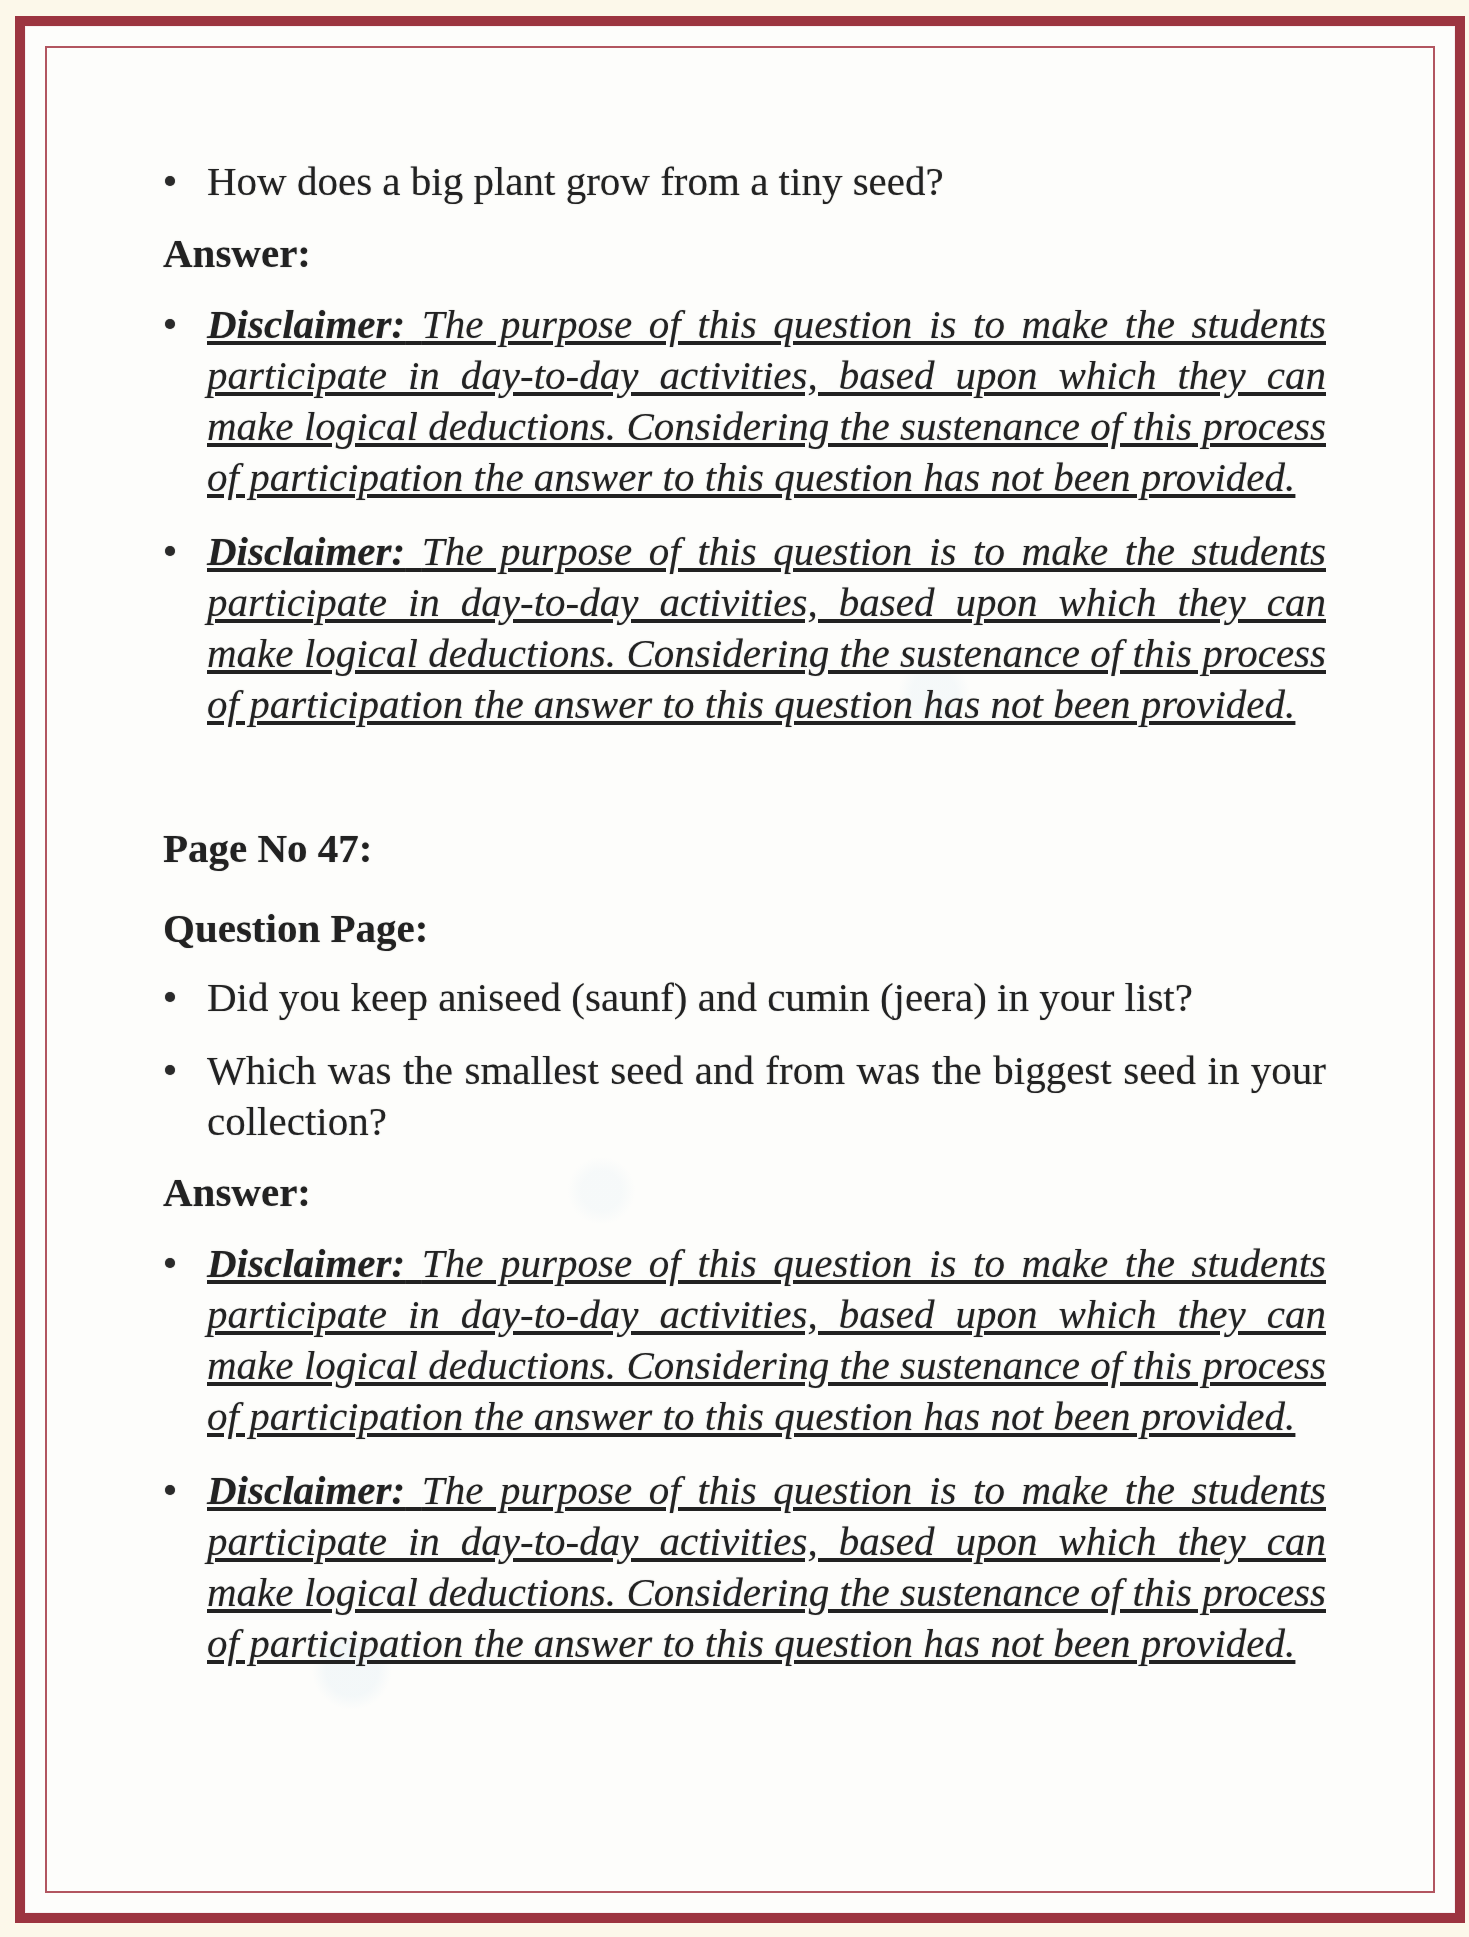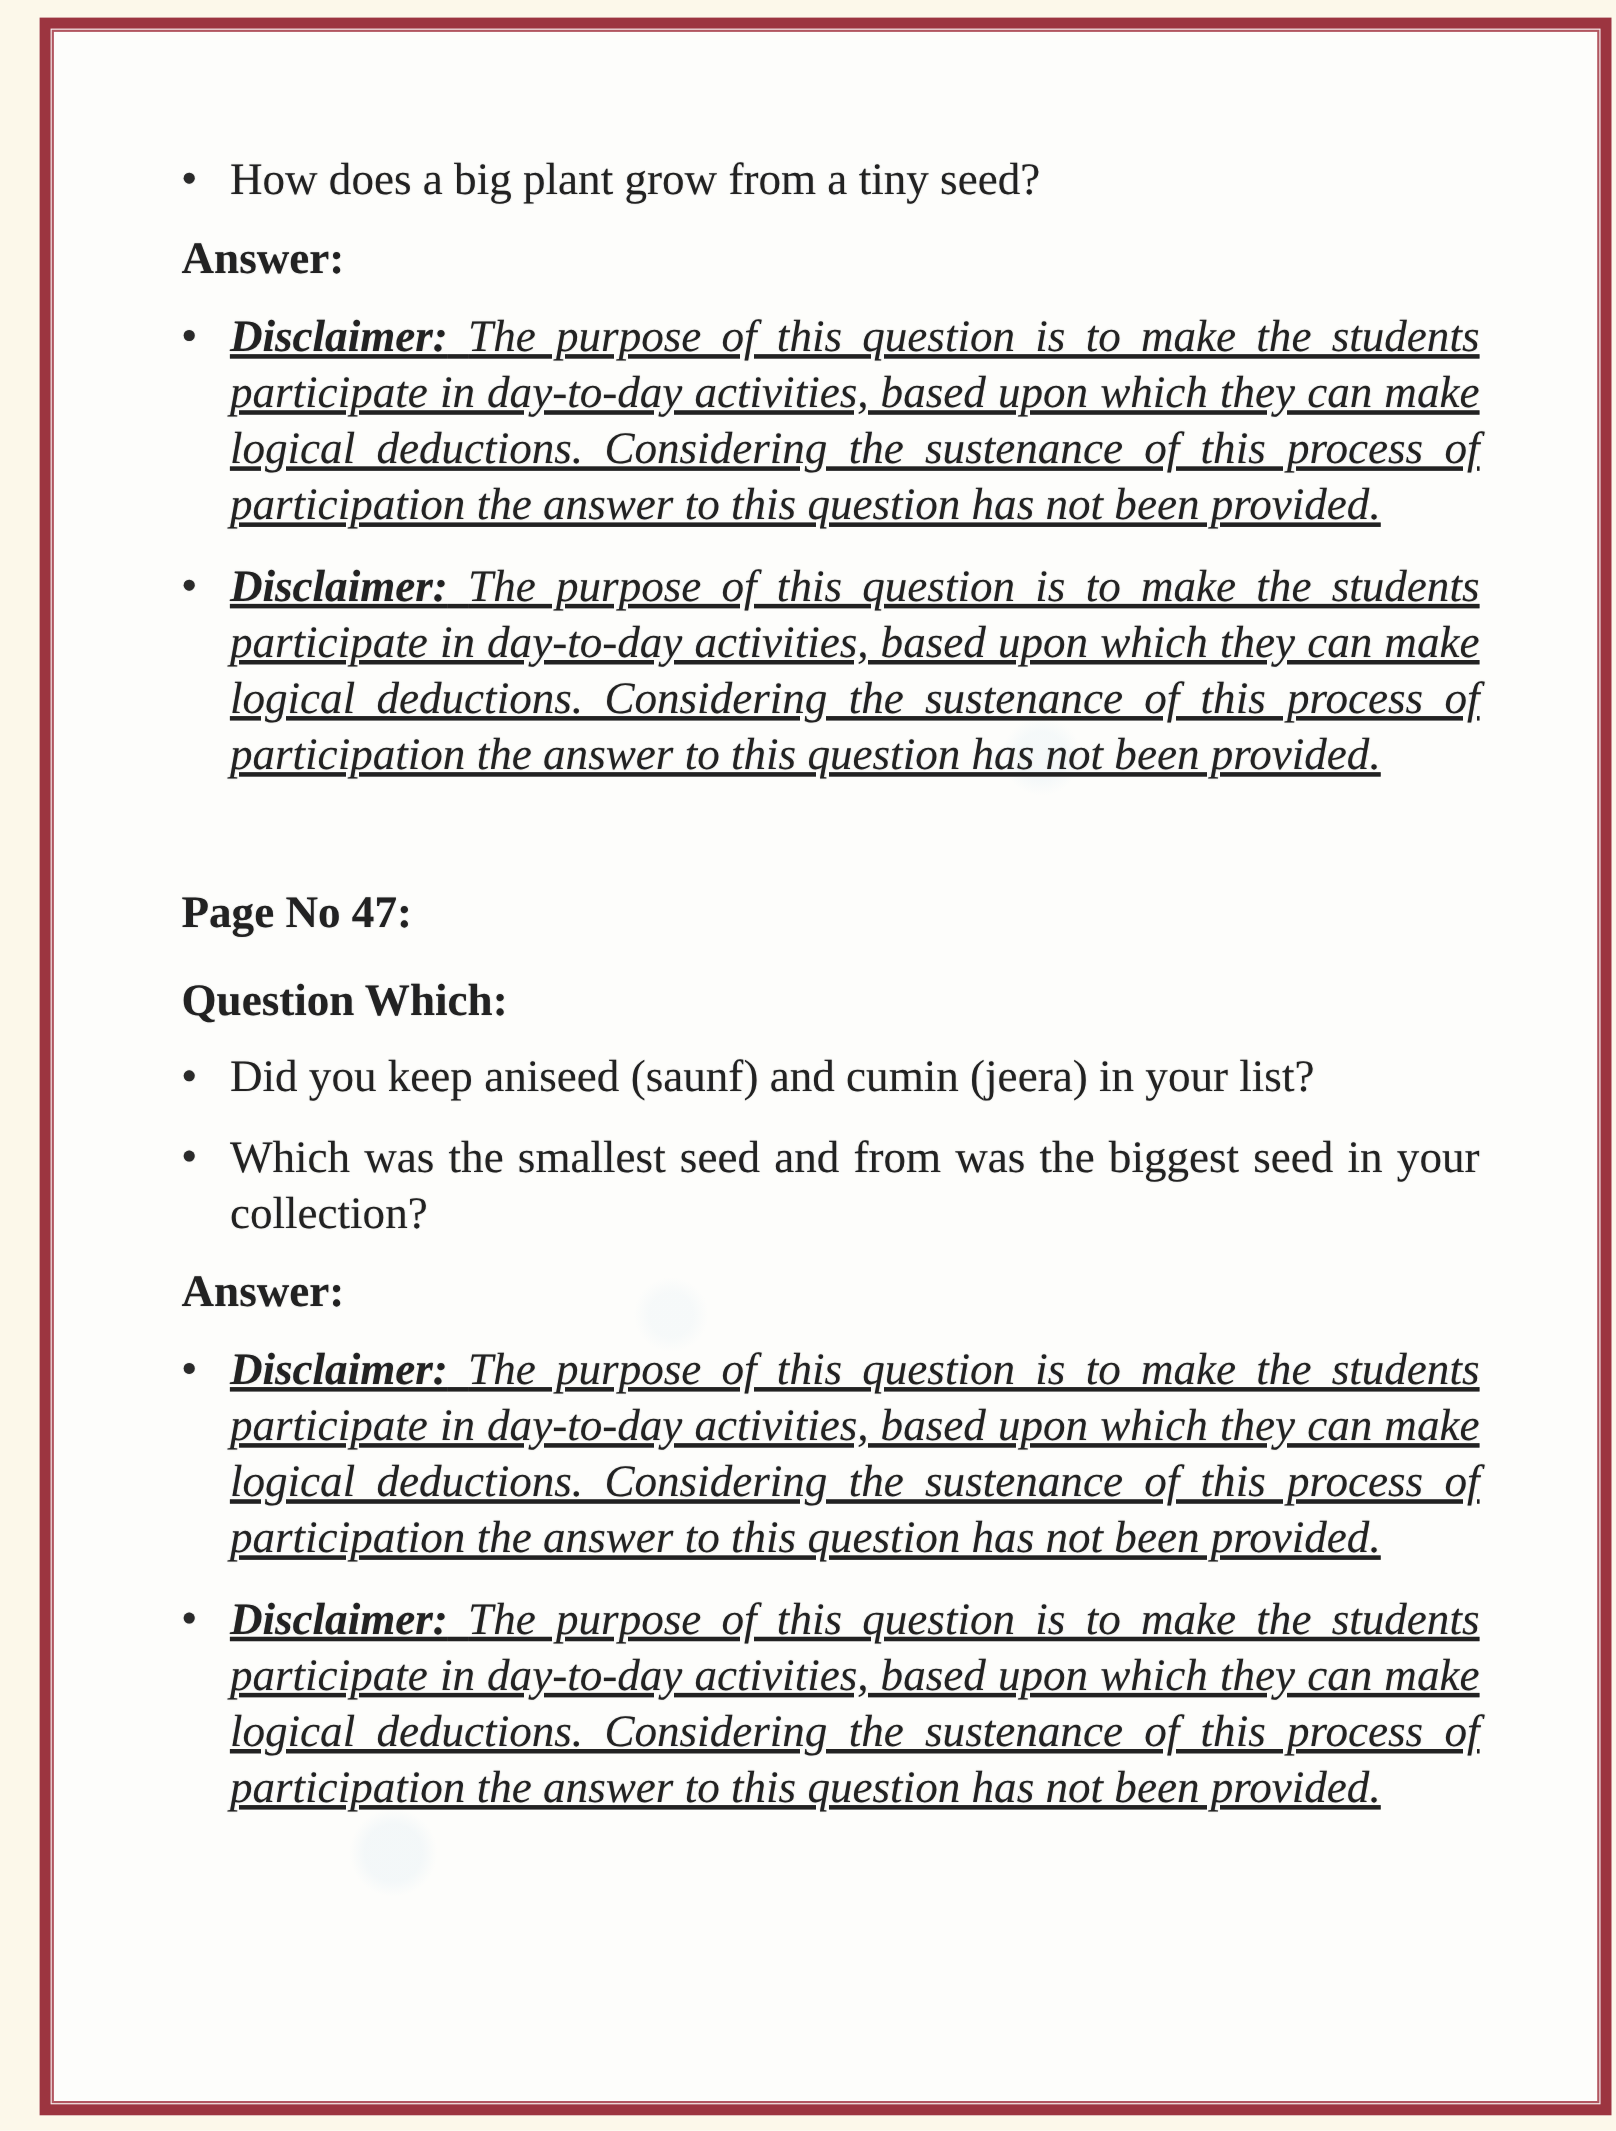--- a/index.html
+++ b/index.html
@@ -16,24 +16,23 @@
   }
   
   .frame {
     position: absolute;
     left: 15px;
     top: 16px;
     right: 4px;
     bottom: 14px;
     border: 10px solid #9c3540;
     background: #fdfdfb;
-    padding: 1px;
+    padding: 20px;
     box-sizing: border-box;
     box-shadow: inset 0 0 0 1px #f6eff0;
-    margin-left: 21px;
   }
   .frame-inner {
     border: 2px solid #b25660;
     height: 100%;
     box-sizing: border-box;
     background:
       radial-gradient(circle at 22% 88%, rgba(185,215,235,0.14) 0 26px, rgba(185,215,235,0) 40px),
       radial-gradient(circle at 64% 35%, rgba(185,215,235,0.12) 0 22px, rgba(185,215,235,0) 36px),
       radial-gradient(circle at 40% 62%, rgba(185,215,235,0.10) 0 20px, rgba(185,215,235,0) 34px),
       #fdfdfb;
@@ -116,21 +115,21 @@
         <p class="para justify bullet-body disclaimer-para"><span class="disclaimer-lead">Disclaimer:</span> <span>The purpose of this question is to make the students participate in day-to-day activities, based upon which they can make logical deductions. Considering the sustenance of this process of participation the answer to this question has not been provided.</span></p>
       </div>
 
       <div class="bullet-item mb-disc">
         <span class="bullet-dot"></span>
         <p class="para justify bullet-body disclaimer-para"><span class="disclaimer-lead">Disclaimer:</span> <span>The purpose of this question is to make the students participate in day-to-day activities, based upon which they can make logical deductions. Considering the sustenance of this process of participation the answer to this question has not been provided.</span></p>
       </div>
 
       <p class="heading center page-heading">Page No 47:</p>
 
-      <p class="heading mb-qlabel">Question Which:</p>
+      <p class="heading mb-qlabel">Question Page:</p>
 
       <div class="bullet-item mb-q2">
         <span class="bullet-dot"></span>
         <p class="para justify bullet-body">Did you keep aniseed (saunf) and cumin (jeera) in your list?</p>
       </div>
 
       <div class="bullet-item mb-q3">
         <span class="bullet-dot"></span>
         <p class="para justify bullet-body">Which was the smallest seed and from was the biggest seed in your collection?</p>
       </div>

